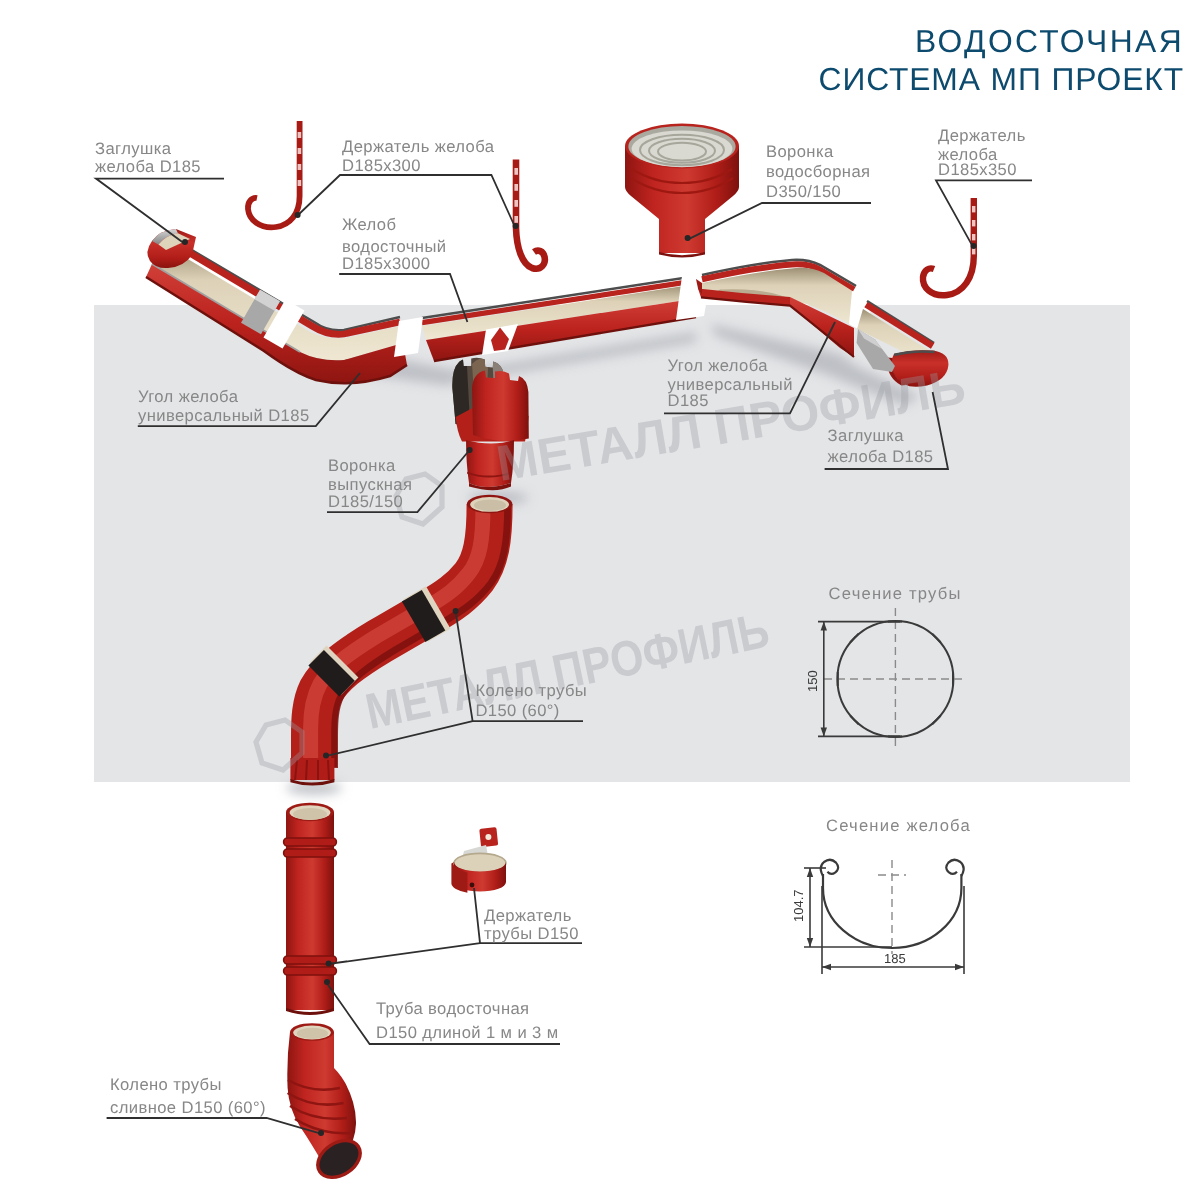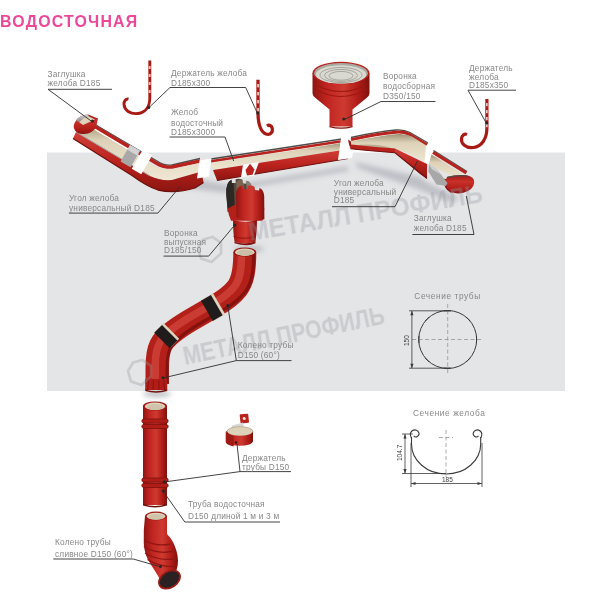--- a/index.html
+++ b/index.html
@@ -1,19 +1,19 @@
 <!DOCTYPE html>
 <html><head>
 <meta charset="utf-8">
 <style>
   html,body{margin:0;padding:0;background:#fff;width:600px;height:600px;overflow:hidden;}
   *{font-family:"Liberation Sans", sans-serif;}
   #page{position:relative;width:600px;height:600px;}
-  .title{position:absolute;top:11.5px;left:0;width:592px;text-align:left;
-         font-size:15.9px;font-weight:bold;color:#ec4899;line-height:19px;}
+  .title{position:absolute;top:11.5px;left:0;width:592px;text-align:right;
+         font-size:15.9px;font-weight:normal;color:#0c4a6e;line-height:19px;}
   .t1{letter-spacing:1.2px;}
   .t2{letter-spacing:0.45px;}
 </style>
 </head>
 <body>
 <div id="page">
 <svg width="600" height="600" viewBox="0 0 600 600" style="position:absolute;left:0;top:0;">
 <defs>
   <linearGradient id="redV" x1="0" y1="0" x2="1" y2="0">
     <stop offset="0" stop-color="#8e1511"></stop>
@@ -376,14 +376,14 @@
     <path d="M 405,434 l -1.6,4.5 3.2,0 z"></path>
     <path d="M 405,473.5 l -1.6,-4.5 3.2,0 z"></path>
     <path d="M 411,483.5 l 4.5,-1.6 0,3.2 z"></path>
     <path d="M 482,483.5 l -4.5,-1.6 0,3.2 z"></path>
   </g>
   <text x="401.5" y="461" font-size="6.5" fill="#3a3a3a" transform="rotate(-90 401.5 461)">104.7</text>
   <text x="442" y="481.5" font-size="6.5" fill="#3a3a3a">185</text>
 </g>
 </svg>
 
-<div class="title"><span class="t1">ВОДОСТОЧНАЯ</span><br></div>
+<div class="title"><span class="t1">ВОДОСТОЧНАЯ</span><br><span class="t2">СИСТЕМА МП ПРОЕКТ</span></div>
 </div>
 
 </body></html>

